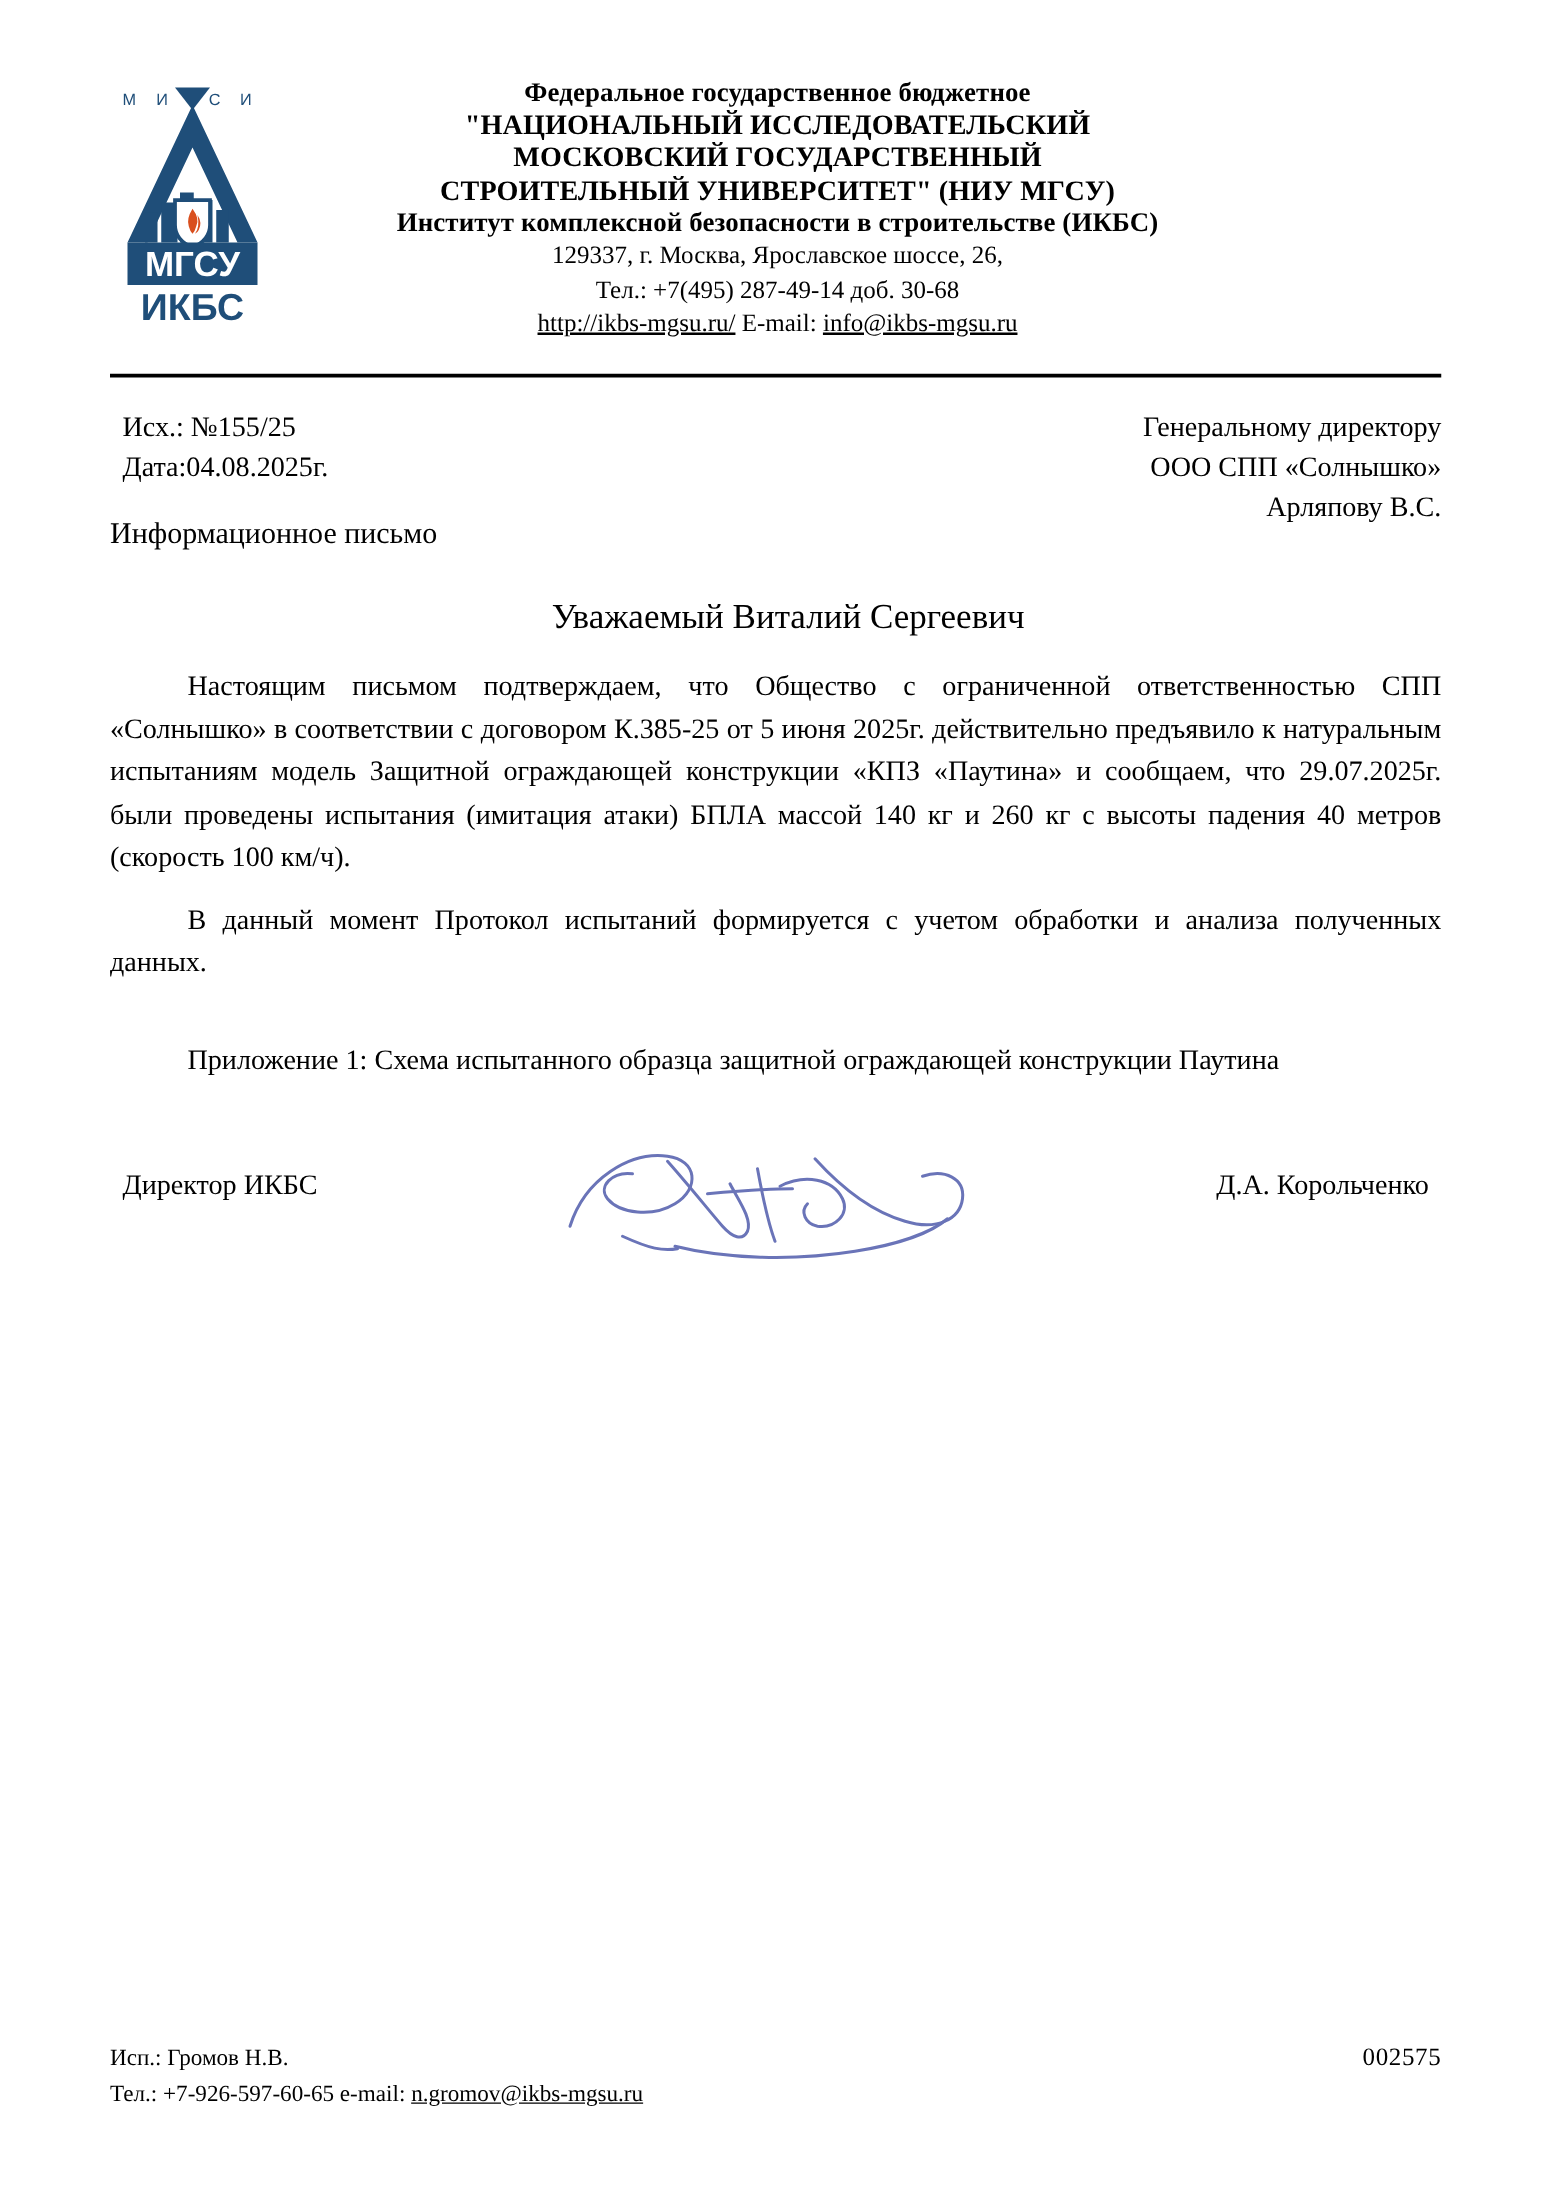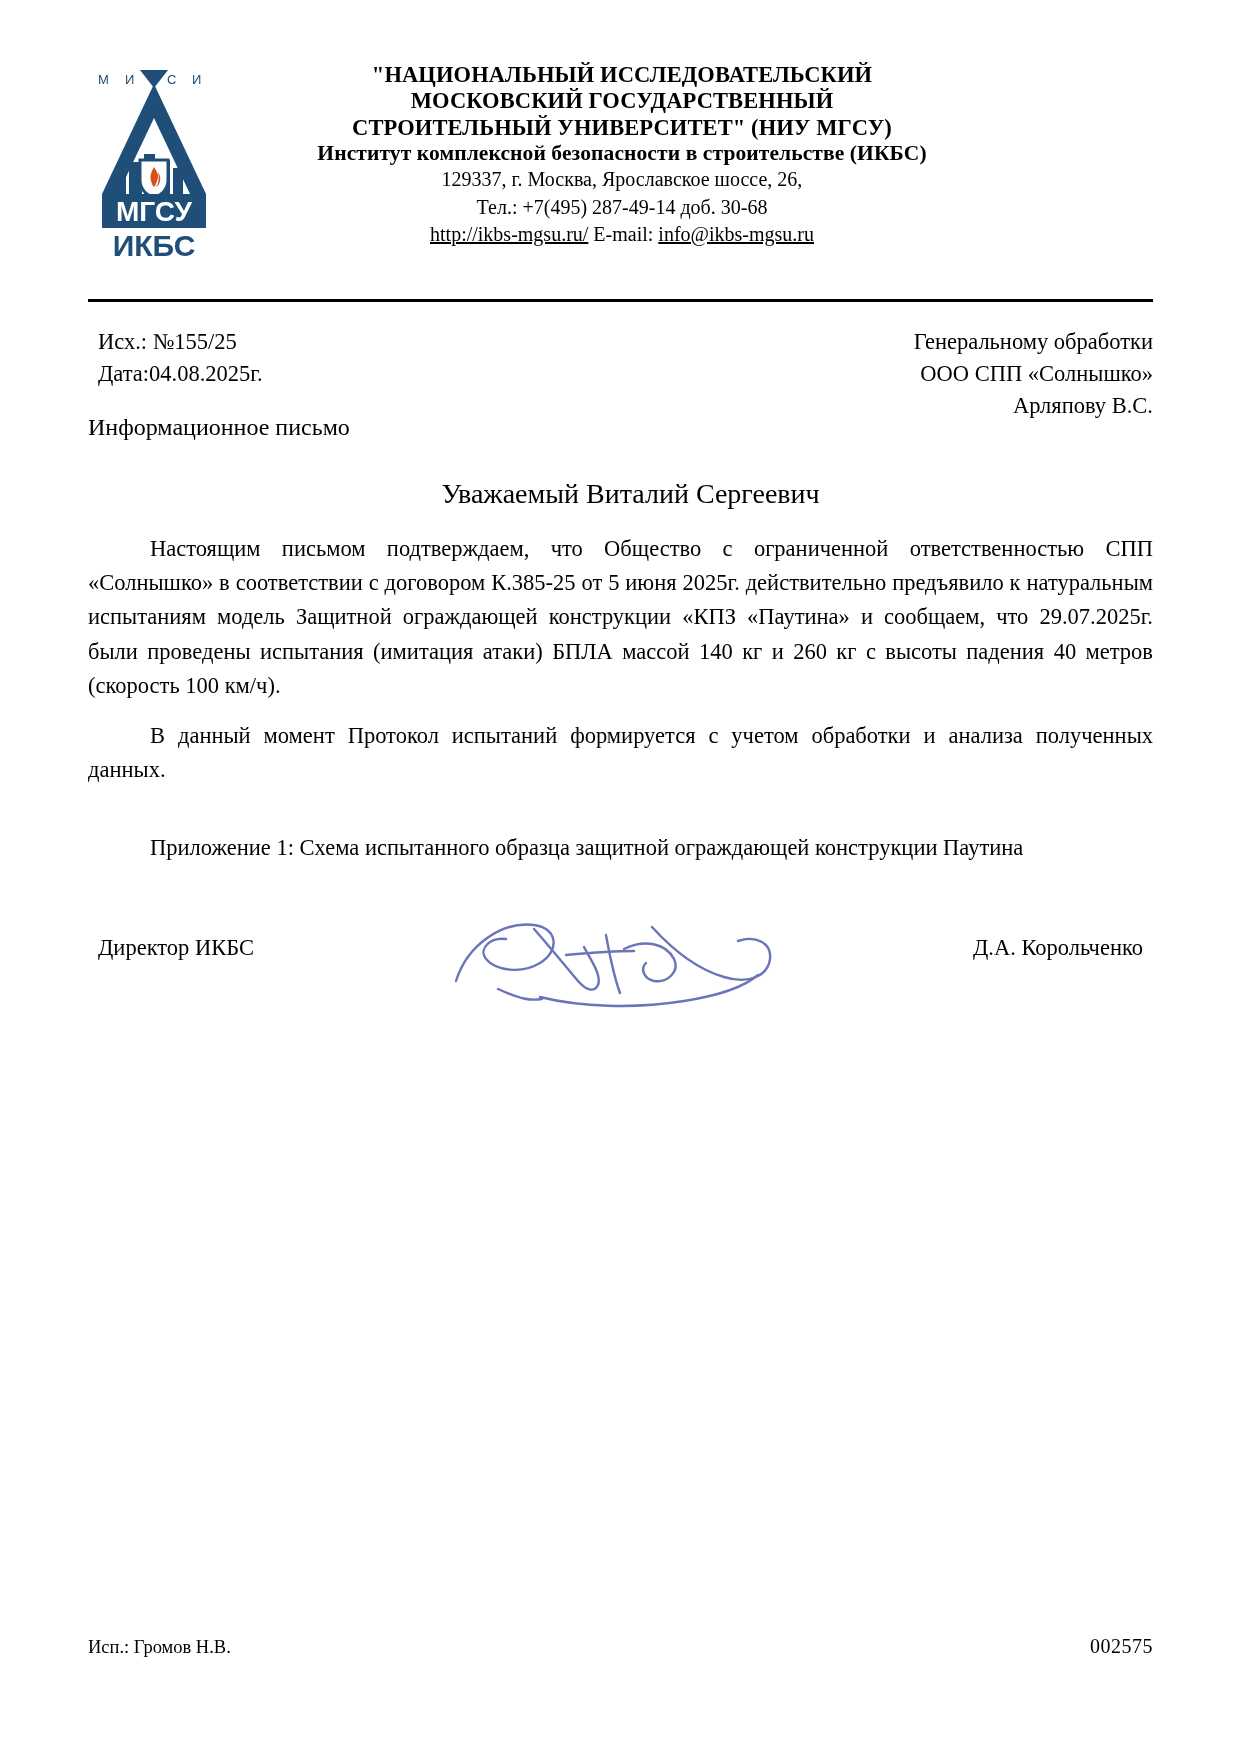--- a/index.html
+++ b/index.html
@@ -228,20 +228,21 @@
         <path d="M70 110 Q74 116 71 122 Q70 124 68 125 Q72 120 70 110 Z" fill="#D94F1E"></path>
 
         <rect x="14" y="132" width="104" height="34" fill="#1F4E79"></rect>
         <text x="66" y="159" text-anchor="middle" font-family="Liberation Sans, sans-serif" font-size="28" font-weight="bold" fill="#ffffff">МГСУ</text>
 
         <text x="66" y="194" text-anchor="middle" font-family="Liberation Sans, sans-serif" font-size="30" font-weight="bold" fill="#1F4E79">ИКБС</text>
       </svg>
     </div>
 
     <div class="org-block">
+      <div class="org-line">Федеральное государственное бюджетное</div>
       <div class="org-line caps">"НАЦИОНАЛЬНЫЙ ИССЛЕДОВАТЕЛЬСКИЙ</div>
       <div class="org-line caps">МОСКОВСКИЙ ГОСУДАРСТВЕННЫЙ</div>
       <div class="org-line caps">СТРОИТЕЛЬНЫЙ УНИВЕРСИТЕТ" (НИУ МГСУ)</div>
       <div class="org-line inst">Институт комплексной безопасности в строительстве (ИКБС)</div>
       <div class="addr-line">129337, г. Москва, Ярославское шоссе, 26,</div>
       <div class="addr-line">Тел.: +7(495) 287-49-14 доб. 30-68</div>
       <div class="addr-line">
         <span class="ul">http://ikbs-mgsu.ru/</span>
         <span>E-mail:</span>
         <span class="ul">info@ikbs-mgsu.ru</span>
@@ -250,21 +251,21 @@
 
     <div class="hr-rule"></div>
   </div>
 
   <div class="ref-block">
     <div>Исх.: №155/25</div>
     <div>Дата:04.08.2025г.</div>
   </div>
 
   <div class="addressee">
-    <div>Генеральному обработки</div>
+    <div>Генеральному директору</div>
     <div>ООО СПП «Солнышко»</div>
     <div>Арляпову В.С.</div>
   </div>
 
   <div class="subject">Информационное письмо</div>
 
   <div class="body-wrap">
     <div class="salutation">Уважаемый Виталий Сергеевич</div>
     <p class="para">Настоящим письмом подтверждаем, что Общество с ограниченной ответственностью СПП «Солнышко» в соответствии с договором К.385-25 от 5 июня 2025г. действительно предъявило к натуральным испытаниям модель Защитной ограждающей конструкции «КПЗ «Паутина» и сообщаем, что 29.07.2025г. были проведены испытания (имитация атаки) БПЛА массой 140 кг и 260 кг с высоты падения 40 метров (скорость 100 км/ч).</p>
     <p class="para spaced">В данный момент Протокол испытаний формируется с учетом обработки и анализа полученных данных.</p>
@@ -286,17 +287,20 @@
         <path d="M60 80 C82 90, 92 92, 104 90"></path>
       </g>
     </svg>
 
     <span class="sig-name">Д.А. Корольченко</span>
   </div>
 
   <div class="footer">
     <div class="footer-left">
       <div>Исп.: Громов Н.В.</div>
+      <div>
+        <span>Тел.: +7-926-597-60-65 e-mail: </span><span class="ul">n.gromov@ikbs-mgsu.ru</span>
+      </div>
     </div>
     <div class="footer-right">002575</div>
   </div>
 
 </div>
 
 </body></html>

